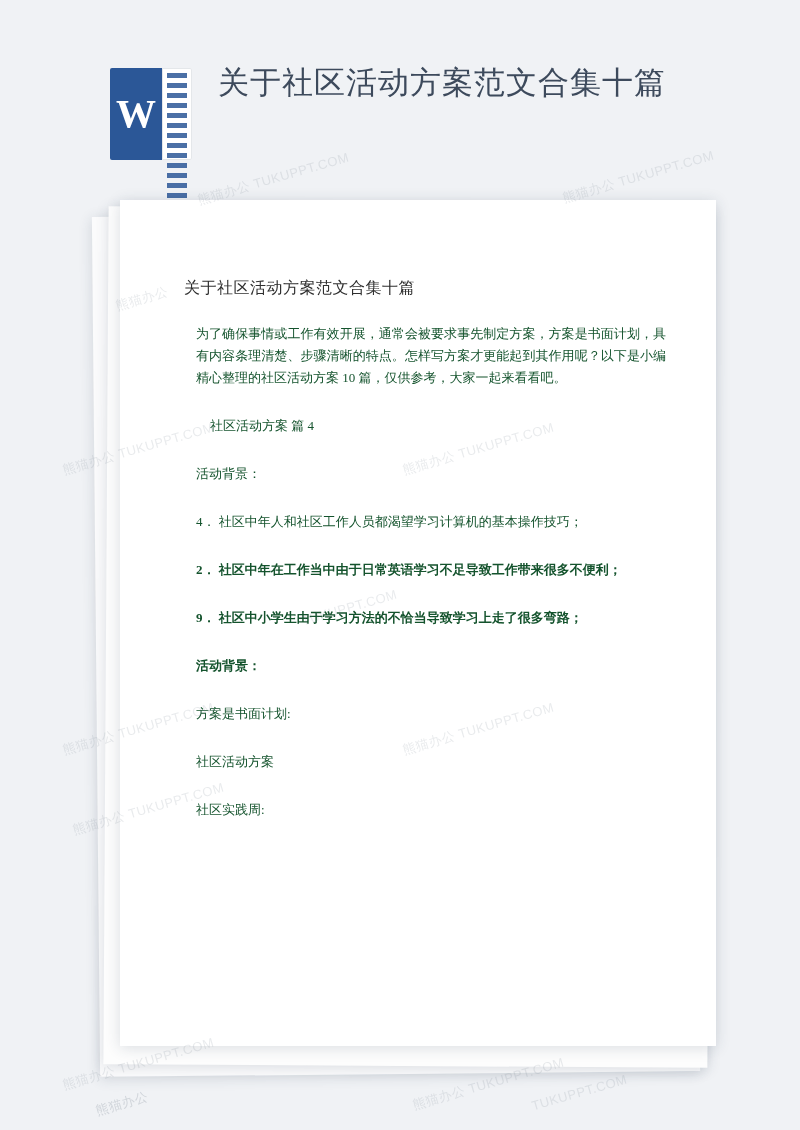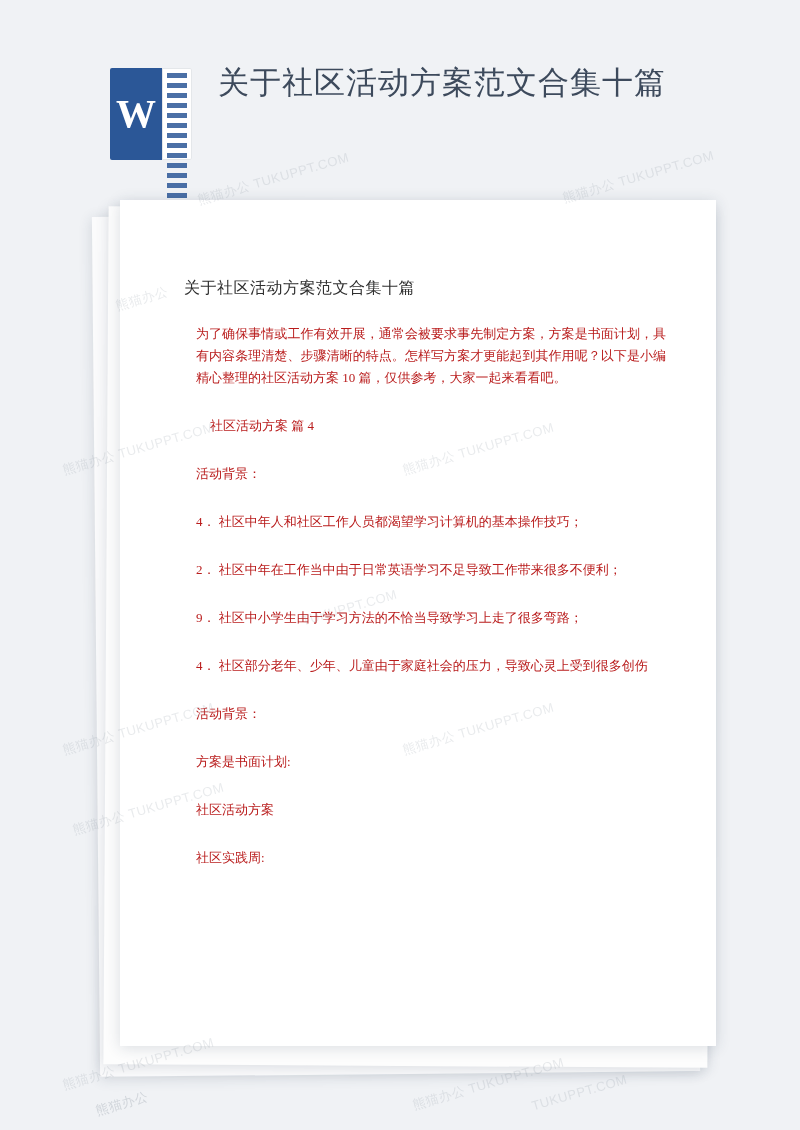--- a/index.html
+++ b/index.html
@@ -132,27 +132,27 @@
   .doc-title {
     margin: 78px 0 0 64px;
     font-size: 16px;
     color: #2f2f2f;
     letter-spacing: .5px;
   }
   .p {
     margin: 26px 64px 0 64px;
     font-size: 13px;
     line-height: 22px;
-    color: #b91c1c;
+    color: #14532d;
     text-align: justify;
   }
   .p.indent { text-indent: 26px; }
   .p.sub { margin-left: 76px; margin-right: 50px; }
   .p.tight { margin-top: 24px; }
-  .p.hang { margin-left: 76px; margin-right: 40px; text-indent: -16px; padding-left: 16px; }
+  .p.hang { margin-left: 76px; margin-right: 40px; text-indent: -16px; padding-left: 16px; font-weight: bold; }
 
   
   .wm {
     position: absolute;
     color: rgba(120,130,145,0.16);
     font-size: 13px;
     font-family: "Liberation Sans", sans-serif;
     white-space: nowrap;
     transform: rotate(-16deg);
     pointer-events: none;
@@ -192,21 +192,20 @@
   <div class="sheet back1"></div>
   <div class="sheet front">
     <div class="page-body">
       <div class="doc-title">关于社区活动方案范文合集十篇</div>
       <div class="p sub tight">为了确保事情或工作有效开展，通常会被要求事先制定方案，方案是书面计划，具有内容条理清楚、步骤清晰的特点。怎样写方案才更能起到其作用呢？以下是小编精心整理的社区活动方案 10 篇，仅供参考，大家一起来看看吧。</div>
       <div class="p indent">社区活动方案 篇 4</div>
       <div class="p sub">活动背景：</div>
       <div class="p sub">4． 社区中年人和社区工作人员都渴望学习计算机的基本操作技巧；</div>
       <div class="p hang">2． 社区中年在工作当中由于日常英语学习不足导致工作带来很多不便利；</div>
       <div class="p hang">9． 社区中小学生由于学习方法的不恰当导致学习上走了很多弯路；</div>
-      <div class="p hang">4． 社区部分老年、少年、儿童由于家庭社会的压力，导致心灵上受到很多创伤</div>
       <div class="p hang">活动背景：</div>
       <div class="p sub">方案是书面计划:</div>
       <div class="p sub">社区活动方案</div>
       <div class="p sub">社区实践周:</div>
       <div class="p sub"></div>
     </div>
   </div>
 </div>
 
 <div class="wm" style="left:195px; top:170px;">熊猫办公 TUKUPPT.COM</div>

